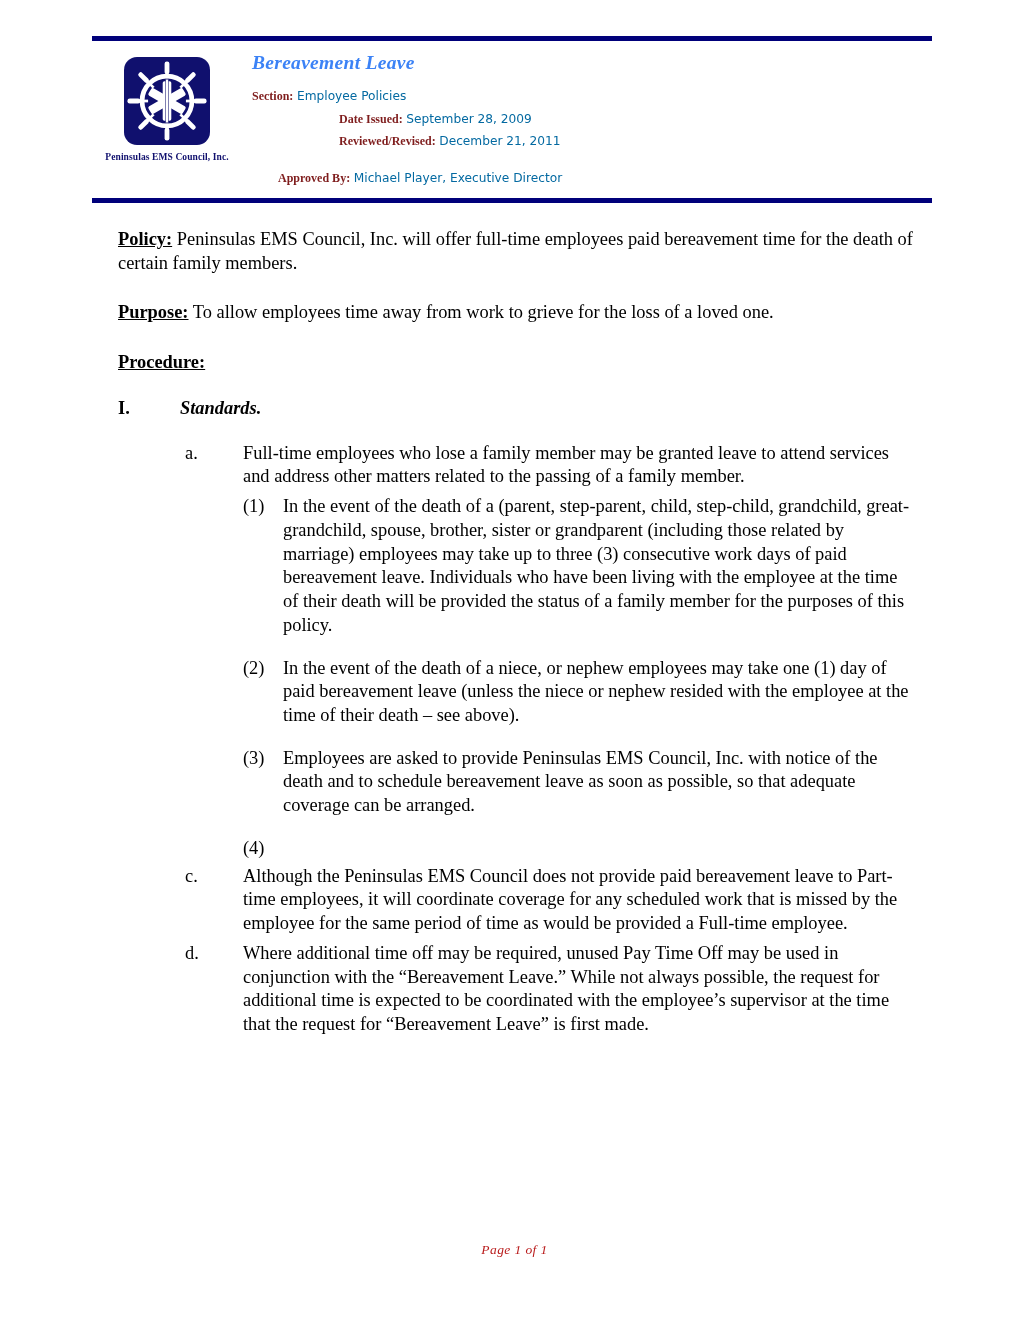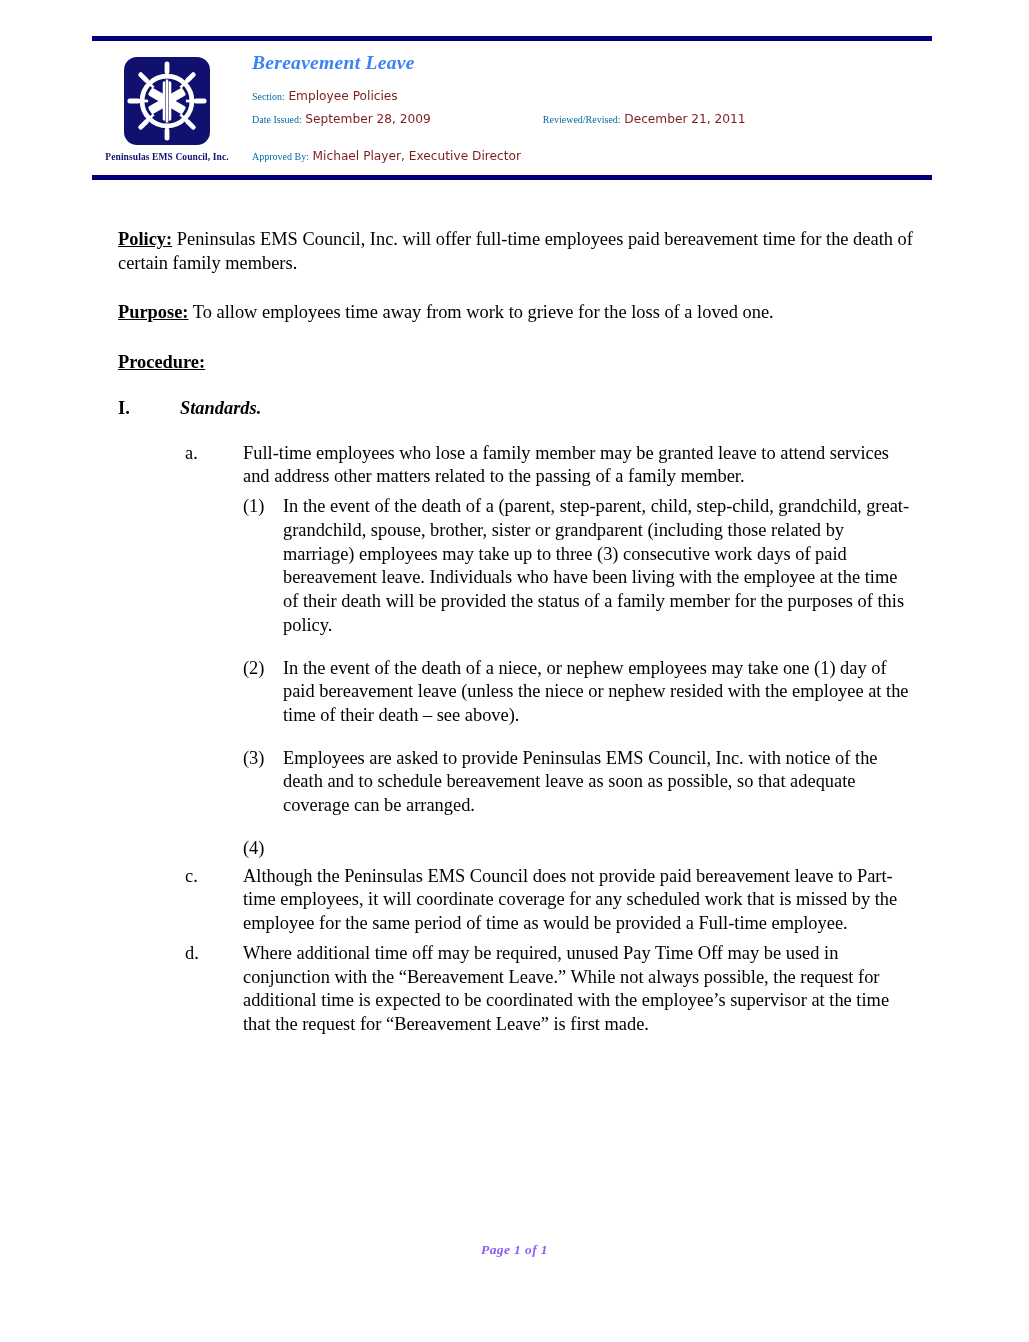--- a/index.html
+++ b/index.html
@@ -89,40 +89,42 @@
     margin: 0 0 11px 0;
     line-height: 1.1;
   }
   .meta-line {
     font-size: 14.5px;
     line-height: 1.54;
     white-space: nowrap;
   }
   .meta-label {
     font-family: "Liberation Serif", "DejaVu Serif", serif;
-    font-weight: normal;
-    font-size: 10px;
-    color: #0369a1;
+    font-weight: bold;
+    font-size: 12px;
+    color: #7f1d1d;
   }
   .meta-value {
     font-family: "DejaVu Sans", "Liberation Sans", sans-serif;
     font-size: 12.2px;
-    color: #7f1d1d;
+    color: #0369a1;
   }
   .meta-row {
     display: flex;
+    flex-direction: column;
     align-items: baseline;
   }
   .meta-row .meta-left { flex: 0 0 auto; }
   .meta-row .meta-right {
-    margin-left: 112px;
+    margin-left: 87px;
     white-space: nowrap;
   }
   .approved-line {
     margin-top: 15px;
+    margin-left: 26px;
   }
 
   
   .content {
     position: absolute;
     left: 118px;
     top: 228px;
     width: 800px;
     font-size: 18.4px;
     line-height: 1.29;
@@ -188,23 +190,23 @@
   .footer {
     position: absolute;
     left: 0;
     top: 1240px;
     width: 1029px;
     text-align: center;
   }
   .footer-text {
     font-family: "Liberation Serif", "DejaVu Serif", serif;
     font-style: italic;
-    font-weight: bold;
+    font-weight: normal;
     font-size: 13.5px;
-    color: #8b5cf6;
+    color: #b91c1c;
     letter-spacing: 0.4px;
     margin-top: 32px;
   }
 </style>
 </head>
 <body>
 
 <div class="page">
 
   <div class="header">

